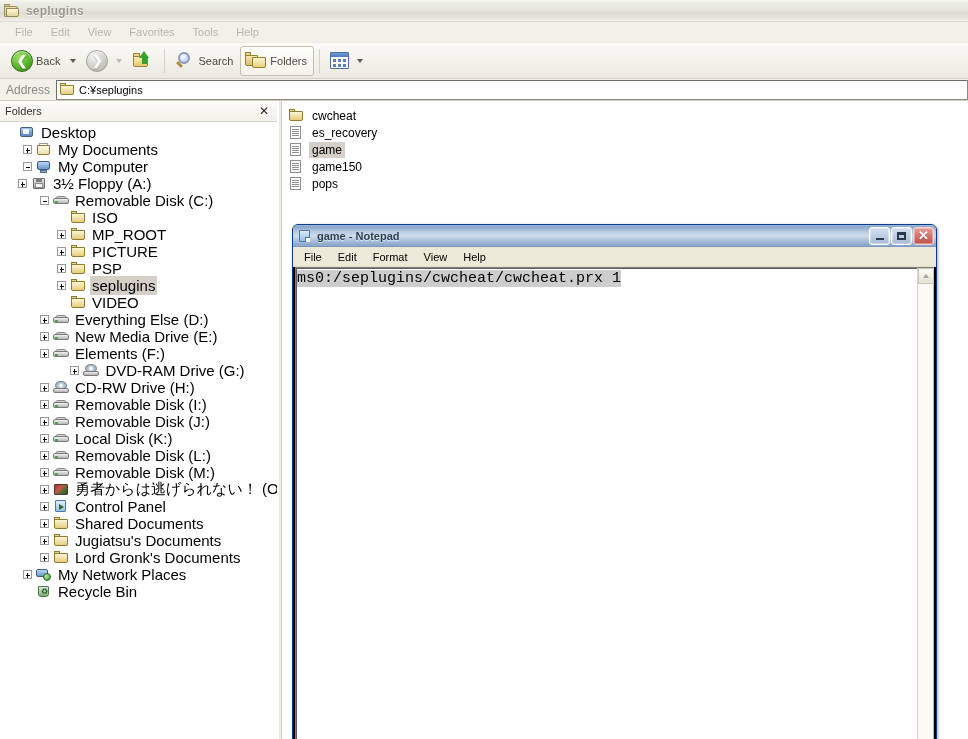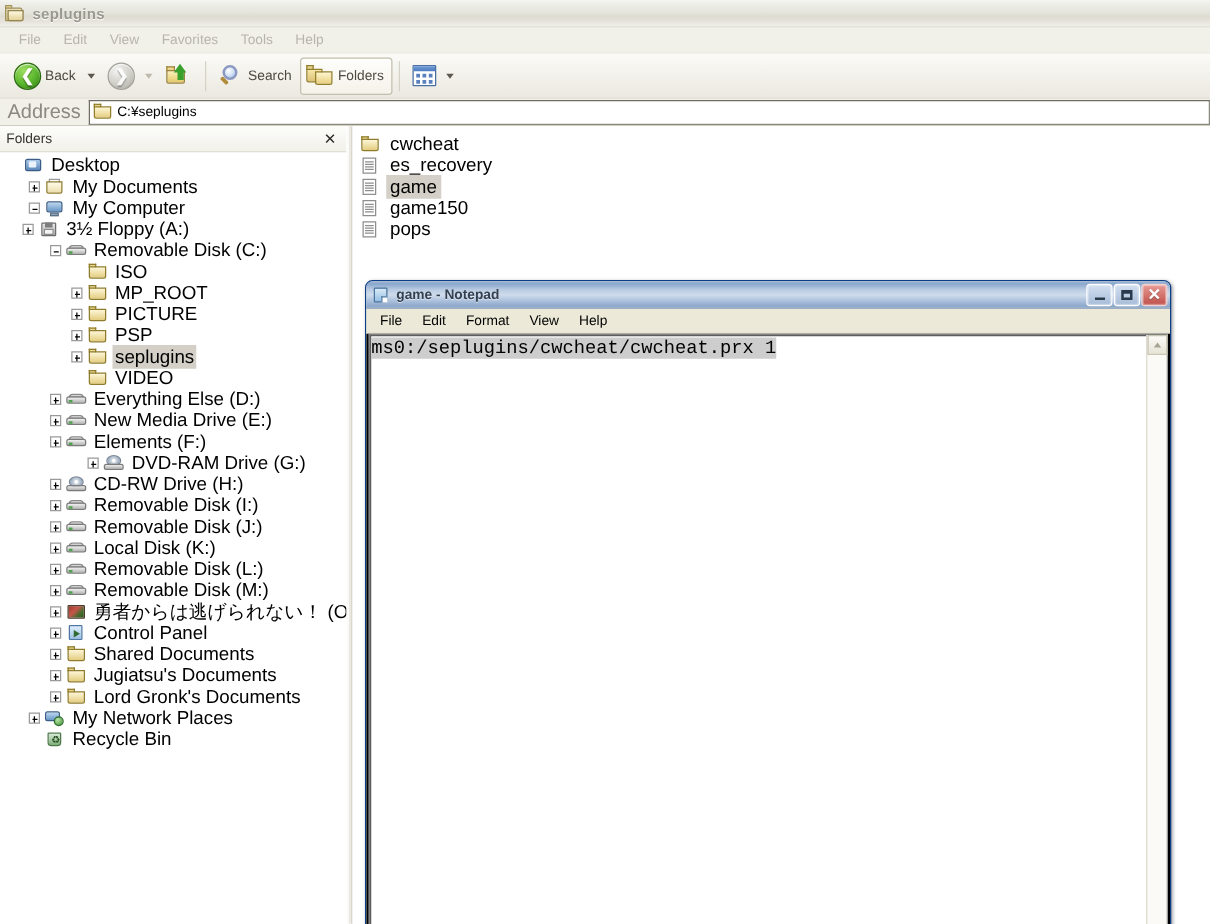--- a/index.html
+++ b/index.html
@@ -183,21 +183,21 @@
 
   
   #explorer-addressbar {
     height: 22px;
     background: #f1f0e9;
     display: flex; align-items: center;
     border-bottom: 1px solid #d0cdc1;
     flex: 0 0 22px;
   }
   #address-label {
-    font-size: 16px; color: #8b8980; padding: 0 6px 0 6px;
+    font-size: 12px; color: #8b8980; padding: 0 6px 0 6px;
   }
   #address-input-wrap {
     flex: 1; height: 20px; background: #ffffff;
     border: 1px solid #8d8a80;
     border-top-color: #6f6d66; border-left-color: #6f6d66;
     display: flex; align-items: center;
     padding-left: 3px; margin-right: 0px;
   }
   .addr-folder {
     width: 15px; height: 13px; position: relative; margin-right: 4px; flex: 0 0 15px;
@@ -327,21 +327,21 @@
   #file-pane {
     flex: 1; background: #ffffff;
     padding: 6px 0 0 4px;
     overflow: hidden; position: relative;
   }
   .file-row {
     height: 17px; display: flex; align-items: center;
     white-space: nowrap; cursor: default; padding-left: 2px;
   }
   .file-icon { width: 16px; height: 15px; flex: 0 0 16px; margin-right: 5px; position: relative; }
-  .file-label { font-size: 15px; color: #000000; padding: 1px 3px; }
+  .file-label { font-size: 12px; color: #000000; padding: 1px 3px; }
   .file-label.selected { background: #d4d0c8; }
 
   .ic-txt .pg { position:absolute; left:2px; top:1px; width:11px; height:13px;
     background:#ffffff; border:1px solid #8e8e8e;}
   .ic-txt .ln { position:absolute; left:4px; width:7px; height:1px; background:#8e8e8e;}
 
   
   #notepad-window {
     position: absolute; left: 292px; top: 224px;
     width: 645px; height: 602px;

